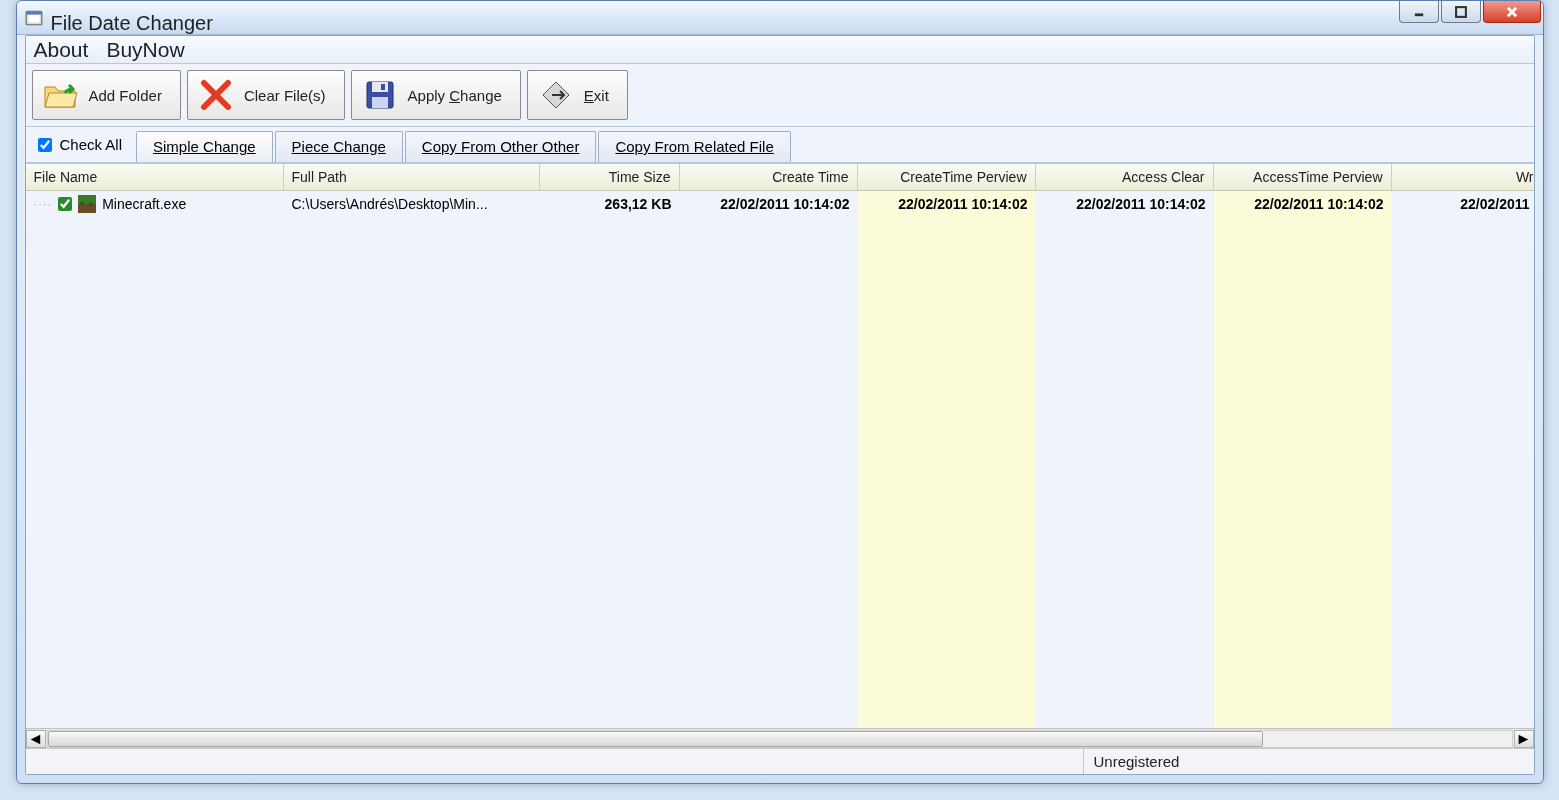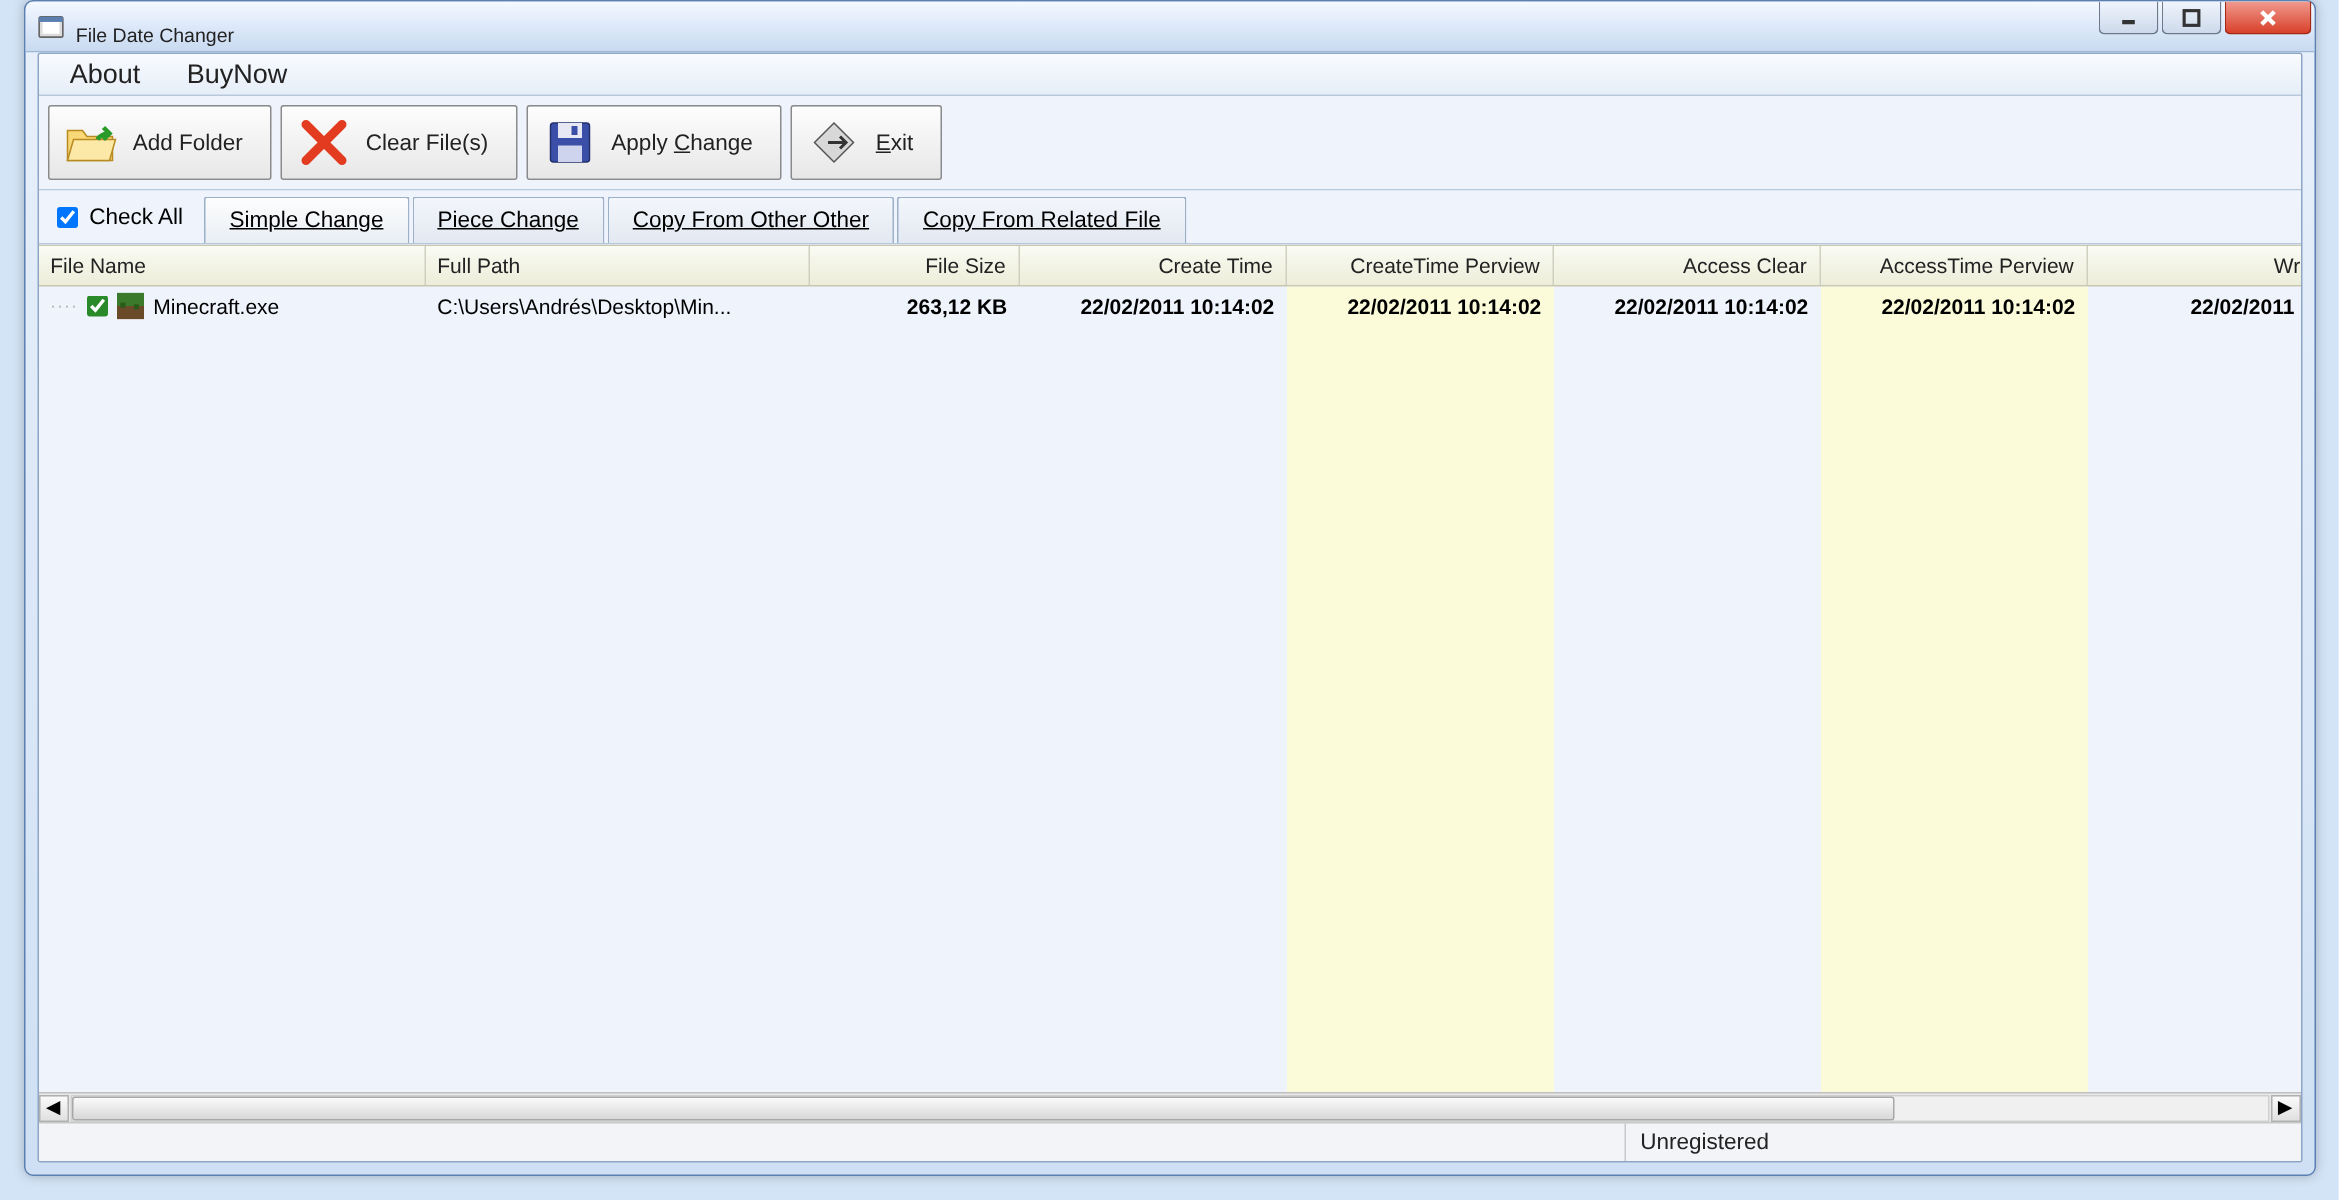--- a/index.html
+++ b/index.html
@@ -14,41 +14,41 @@
 }
 
 
 .titlebar {
   height: 34px; display: flex; align-items: center; padding: 0 0 0 8px;
   background: linear-gradient(to bottom, #f4f9ff 0%, #dde9f9 50%, #c9daf0 100%);
   border-bottom: 1px solid #9cb6d6; border-radius: 6px 6px 0 0;
   position: relative;
 }
 .titlebar .app-icon { width: 18px; height: 18px; margin-right: 8px; }
-.titlebar .title { font-size: 13px; color: #222; margin-top: 12px; }
+.titlebar .title { font-size: 20px; color: #222; margin-top: 12px; }
 .win-controls { position: absolute; right: 2px; top: 0; display: flex; gap: 2px; }
 .win-btn {
   width: 40px; height: 22px; border: 1px solid #6c7a8b; border-top: none;
   border-radius: 0 0 4px 4px; display: flex; align-items: center; justify-content: center;
   background: linear-gradient(to bottom, #f0f5fc, #cdd9eb); cursor: pointer;
 }
 .win-btn.close { background: linear-gradient(to bottom, #f09a8e, #d8412a); border-color:#a52817; width: 58px; }
 .win-btn svg { width: 14px; height: 14px; }
 
 
 .client {
   flex: 1; margin: 0 8px 8px 8px; background: #eef3fc;
   border: 1px solid #8ea6c6; border-radius: 2px;
   display: flex; flex-direction: column; overflow: hidden;
 }
 
 
 .menubar { height: 28px; display: flex; align-items: center; padding: 0 8px; gap: 18px;
   background: linear-gradient(to bottom,#f8fbff,#e6eef8); border-bottom:1px solid #b8c8dc; }
-.menubar span { font-size: 18px; color: #222; cursor: pointer; margin-left: 13px; }
+.menubar span { font-size: 21px; color: #222; cursor: pointer; }
 
 
 .toolbar { display: flex; gap: 6px; padding: 6px; border-bottom:1px solid #b8c8dc; }
 .tool-btn {
   display: flex; align-items: center; gap: 10px; padding: 4px 18px 4px 10px;
   background: linear-gradient(to bottom,#fdfdfd,#e7e7e7);
   border: 1px solid #8a8a8a; border-radius: 2px; cursor: pointer; height: 50px;
 }
 .tool-btn .icon { width: 36px; height: 36px; display:flex; align-items:center; justify-content:center; }
 .tool-btn .lbl { font-size: 15px; color:#222; }
@@ -190,21 +190,21 @@
       <div class="tab">Simple Change</div>
       <div class="tab inactive">Piece Change</div>
       <div class="tab inactive">Copy From Other Other</div>
       <div class="tab inactive">Copy From Related File</div>
     </div>
 
     <div class="grid">
       <div class="grid-header">
         <div class="col c-name">File Name</div>
         <div class="col c-path">Full Path</div>
-        <div class="col c-size">File Size</div>
+        <div class="col c-size">Time Size</div>
         <div class="col c-ct">Create Time</div>
         <div class="col c-ctp">CreateTime Perview</div>
         <div class="col c-at">Access Clear</div>
         <div class="col c-atp">AccessTime Perview</div>
         <div class="col c-wt">Write T</div>
       </div>
       <div class="grid-body">
         <div class="stripe ctp"></div>
         <div class="stripe atp"></div>
 

